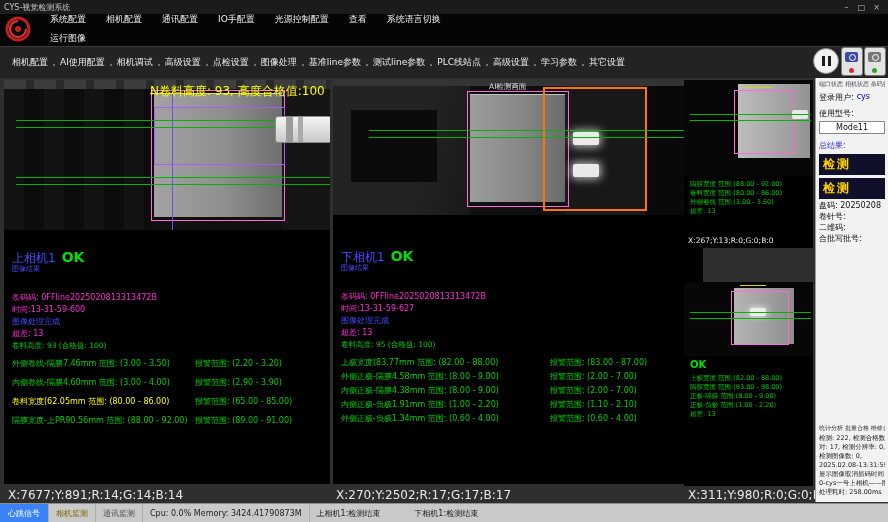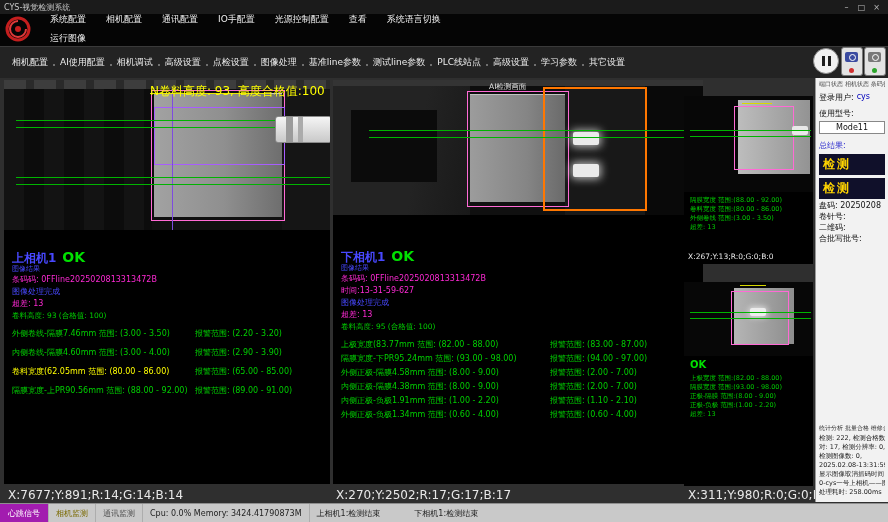--- a/index.html
+++ b/index.html
@@ -40,37 +40,37 @@
   #view-left{left:4px;width:326px}
   #view-right{left:333px;width:370px}
   .scene{position:relative;overflow:hidden;background:#0d0d0d}
   #scene-left{height:150px}
   #scene-right{height:135px}
   .gline{position:absolute;height:1px;background:#00b400}
   .vtext{padding:0 8px;font-size:8px;line-height:10px}
   #view-left .vtext{padding-top:22px}
   #view-right .vtext{padding-top:36px}
   .vtitle{display:flex;align-items:baseline;gap:6px}
-  .vname{color:#4848ff;font-size:12px;font-weight:bold}
+  .vname{color:#4848ff;font-size:12px;font-weight:normal}
   .vok{color:#00e000;font-size:14px;font-weight:bold}
-  .vsub{color:#4848ff;font-size:7px;margin:1px 0 1px}
+  .vsub{color:#4848ff;font-size:7px;margin:1px 0 19px}
   .magenta{color:#ff2ad5}.blue{color:#4848ff}.green{color:#00d000}.yellow{color:#ffff00}
   .vline{margin-bottom:2px}
   .note{color:#00d000;font-size:7.5px;margin:2px 0 8px}
   .mrow{display:flex;color:#00d000}
   #view-left .mrow{margin-bottom:9px}
   #view-right .mrow{margin-bottom:4px}
   .ml{flex:1;white-space:nowrap;overflow:hidden}
   .mr{width:41%;white-space:nowrap;overflow:hidden}
   .mrow.warn .ml{color:#ffff00}
   .coord{position:absolute;top:488px;font-size:12px;color:#e8e8e8}
 
   
   .thumb{position:absolute;left:684px;width:129px;background:#000}
-  #thumb-1{top:96px;height:168px}
+  #thumb-1{top:80px;height:168px}
   #thumb-2{top:282px;height:204px}
   .tscene{position:relative;overflow:hidden;background:#070707}
   #tscene-1{height:96px}#tscene-2{height:74px}
   .tok{color:#00e000;font-weight:bold;font-size:10px;padding:3px 6px 0}
   .tlines{padding:4px 6px 0;font-size:6.5px;line-height:9px;color:#00cc00}
   .tcoord{position:absolute;bottom:3px;left:4px;font-size:7.5px;color:#e8e8e8}
 
   
   #sidebar{position:absolute;left:815px;top:78px;width:73px;height:424px;background:#f2f2f2;
            border-left:1px solid #9a9a9a;box-sizing:border-box;padding:2px 3px;font-size:8px;color:#111}
@@ -83,21 +83,21 @@
   .result-box{background:#10102a;color:#ffd400;font-weight:bold;font-size:12px;padding:2px 4px;margin-top:3px;letter-spacing:2px}
   .sb-field{margin-top:2px;line-height:9px}
   #stats-header{position:absolute;left:3px;top:346px;width:66px;font-size:6px;color:#333;white-space:nowrap;overflow:hidden}
   #stats{position:absolute;left:3px;top:356px;width:66px;font-size:6.5px;line-height:9px;color:#222}
   .stat-line{white-space:nowrap;overflow:hidden}
 
   
   #statusbar{position:absolute;left:0;top:503px;width:888px;height:19px;background:#c9c9c9;
              border-top:1px solid #8e8e8e;display:flex;align-items:stretch;font-size:8px;color:#222;box-sizing:border-box}
   .sb-seg{display:flex;align-items:center;padding:0 7px;border-right:1px solid #adadad;white-space:nowrap}
-  #hb{background:#a21caf;color:#fff;min-width:34px;justify-content:center}
+  #hb{background:#3b82f6;color:#fff;min-width:34px;justify-content:center}
   #cam-mon{color:#7a6a00}
   #comm-mon{color:#505050}
   #cam-states{display:flex;gap:34px;border-right:none}
 </style>
 </head>
 <body>
 
 <div id="titlebar">
   <span>CYS-视觉检测系统</span>
   <span class="sp"></span>
@@ -182,20 +182,21 @@
       <span class="abs" style="left:22px;top:0;bottom:0;width:5px;background:#ababab"></span>
     </div>
   </div>
   <div class="vtext">
     <div class="vtitle">
       <span class="vname">上相机1</span>
       <span class="vok">OK</span>
     </div>
     <div class="vsub">图像结果</div>
     <div class="vline magenta">条码码: 0FFline2025020813313472B</div>
+    <div class="vline magenta">时间:13-31-59-600</div>
     <div class="vline blue">图像处理完成</div>
     <div class="vline magenta">超差: 13</div>
     <div class="note">卷料高度: 93 (合格值: 100)</div>
     <div>
 
     <div class="mrow">
           <span class="ml">外侧卷线-隔膜7.46mm 范围: (3.00 - 3.50)</span>
           <span class="mr">报警范围: (2.20 - 3.20)</span>
         </div>
         <div class="mrow">
@@ -242,24 +243,20 @@
     <div class="vline blue">图像处理完成</div>
     <div class="vline magenta">超差: 13</div>
     <div class="note">卷料高度: 95 (合格值: 100)</div>
     <div>
 
     <div class="mrow">
           <span class="ml">上极宽度(83.77mm 范围: (82.00 - 88.00)</span>
           <span class="mr">报警范围: (83.00 - 87.00)</span>
         </div>
         <div class="mrow">
-          <span class="ml">隔膜宽度-下PR95.24mm 范围: (93.00 - 98.00)</span>
-          <span class="mr">报警范围: (94.00 - 97.00)</span>
-        </div>
-        <div class="mrow">
           <span class="ml">外侧正极-隔膜4.58mm 范围: (8.00 - 9.00)</span>
           <span class="mr">报警范围: (2.00 - 7.00)</span>
         </div>
         <div class="mrow">
           <span class="ml">内侧正极-隔膜4.38mm 范围: (8.00 - 9.00)</span>
           <span class="mr">报警范围: (2.00 - 7.00)</span>
         </div>
         <div class="mrow">
           <span class="ml">内侧正极-负极1.91mm 范围: (1.00 - 2.20)</span>
           <span class="mr">报警范围: (1.10 - 2.10)</span>

